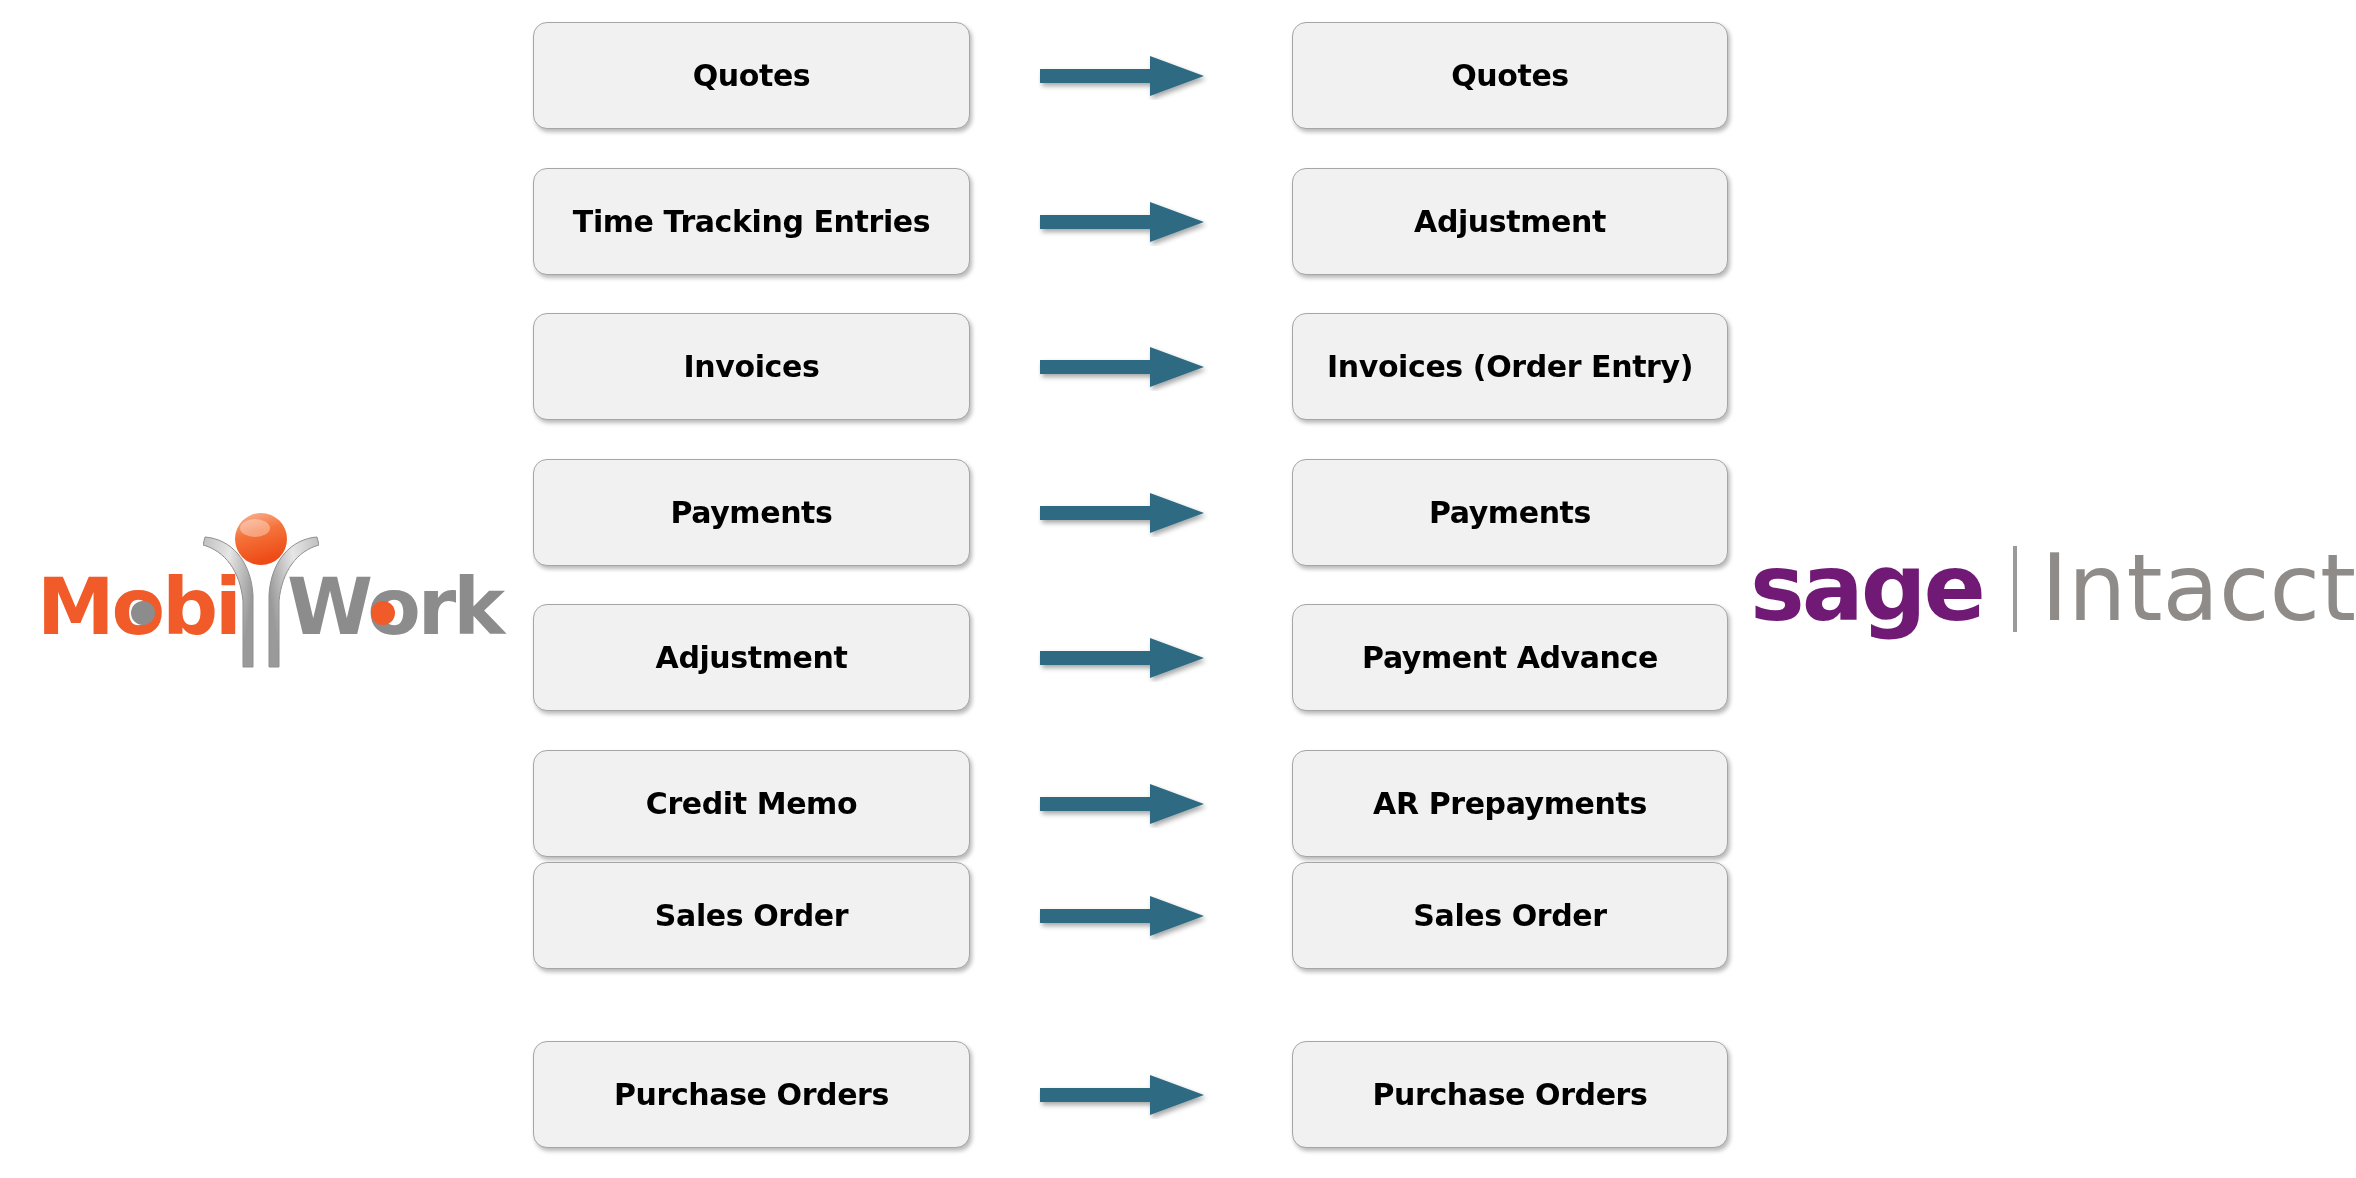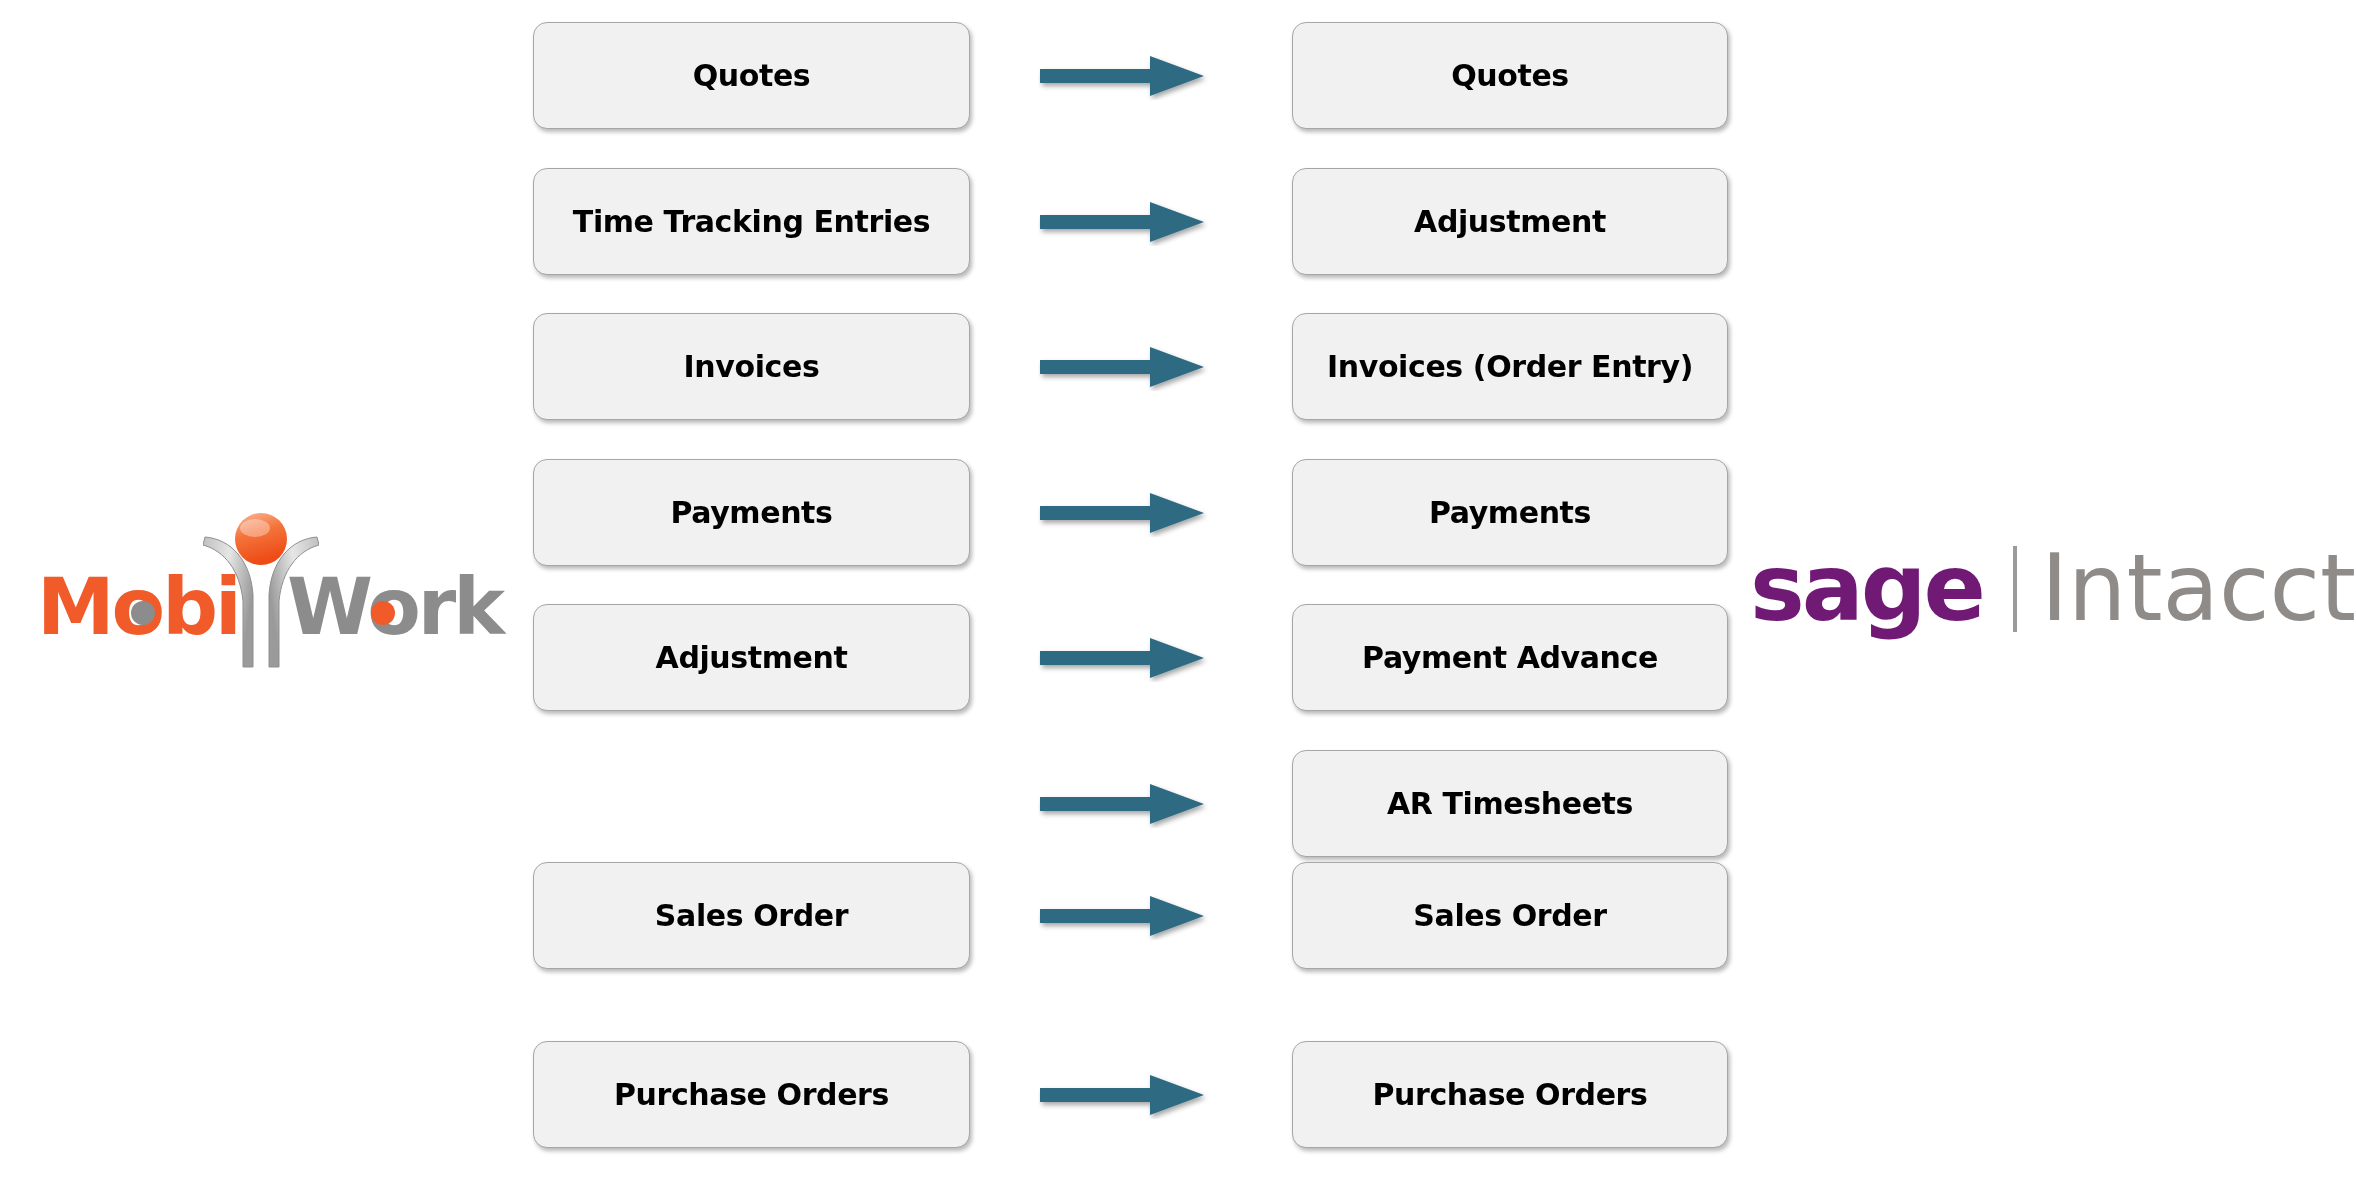--- a/index.html
+++ b/index.html
@@ -327,34 +327,37 @@
           <path d="M2 17 L 112 17 L 112 4 L 166 24 L 112 44 L 112 31 L 2 31 Z" fill="#2E6B82"></path>
         </g>
       </svg>
     </div>
     <div class="node node-right">
       <span class="node-label">Payment Advance</span>
     </div>
   </div>
 
   <div class="row" style="top: 750px;">
+    <div class="node node-left">
+      <span class="node-label">Credit Memo</span>
+    </div>
     <div class="arrow">
       <svg width="170" height="48" viewBox="0 0 170 48" xmlns="http://www.w3.org/2000/svg">
         <defs>
           <filter id="arrShadow5" x="-20%" y="-40%" width="150%" height="200%">
             <feDropShadow dx="2" dy="3" stdDeviation="2.5" flood-color="#000000" flood-opacity="0.35"></feDropShadow>
           </filter>
         </defs>
         <g filter="url(#arrShadow5)">
           <path d="M2 17 L 112 17 L 112 4 L 166 24 L 112 44 L 112 31 L 2 31 Z" fill="#2E6B82"></path>
         </g>
       </svg>
     </div>
     <div class="node node-right">
-      <span class="node-label">AR Timesheets</span>
+      <span class="node-label">AR Prepayments</span>
     </div>
   </div>
 
   <div class="row" style="top: 862px;">
     <div class="node node-left">
       <span class="node-label">Sales Order</span>
     </div>
     <div class="arrow">
       <svg width="170" height="48" viewBox="0 0 170 48" xmlns="http://www.w3.org/2000/svg">
         <defs>

